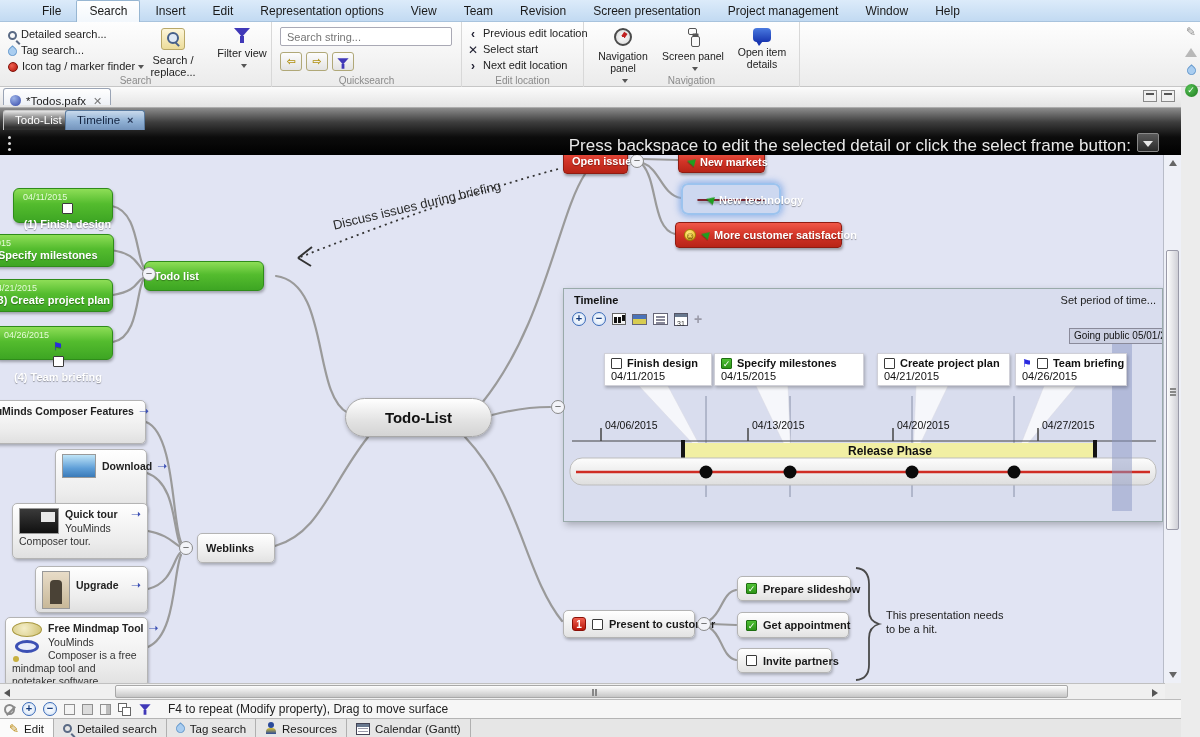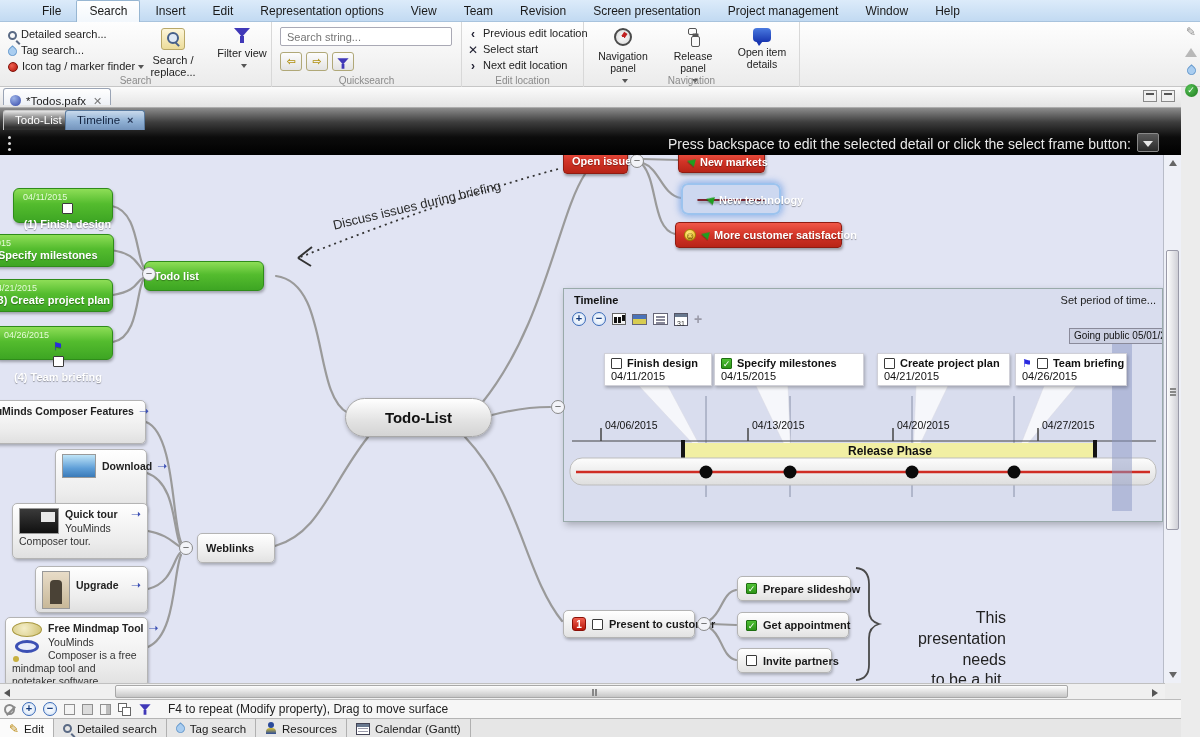--- a/index.html
+++ b/index.html
@@ -75,21 +75,21 @@
   .doc-icon { display:inline-block; width:11px; height:11px; border-radius:50%; background:radial-gradient(circle at 35% 30%, #9db4e8, #3346a8); vertical-align:-1px; margin-right:5px; }
   .tab-x { color:#777; font-size:11px; margin-left:7px; font-weight:bold; }
   .winbtn { position:absolute; top:3px; width:14px; height:12px; border:1px solid #8a8a8a; background:#f0f0f0; }
   .winbtn::after { content:""; position:absolute; left:2px; top:2px; right:2px; height:2px; background:#555; }
 
   
   #darkbar { left:0; top:108px; width:1181px; height:47px; background:linear-gradient(180deg,#8c8c8c 0%,#3e3e3e 30%,#0c0c0c 62%,#000 100%); }
   .vtab { position:absolute; top:2px; height:20px; line-height:19px; padding:0 11px; font-size:11.5px; border-radius:3px 3px 0 0; cursor:default; }
   .vtab.active { left:3px; background:linear-gradient(#e6e6e6,#9a9a9a 30%,#303030 85%); color:#fff; border:1px solid #c8c8c8; border-bottom:none; }
   .vtab.blue { left:65px; background:linear-gradient(#c9daec,#8fb0d4 55%,#7494bc); color:#13233f; border:1px solid #5a7a9e; border-bottom:none; }
-  #darkhint { position:absolute; right:50px; top:28px; color:#e8e8e8; font-size:14px; }
+  #darkhint { position:absolute; right:50px; top:28px; color:#e8e8e8; font-size:17px; }
   #darkdrop { position:absolute; right:22px; top:25px; width:22px; height:19px; background:linear-gradient(#5a5a5a,#2a2a2a); border:1px solid #888; border-radius:2px; }
   #darkdrop::after { content:""; position:absolute; left:5px; top:7px; border-left:5px solid transparent; border-right:5px solid transparent; border-top:6px solid #e8e8e8; }
   #grip { position:absolute; left:8px; top:28px; width:4px; height:16px; }
   #grip::after { content:""; position:absolute; width:3px; height:3px; background:#ddd; border-radius:50%; box-shadow:0 6px 0 #ddd, 0 12px 0 #ddd; }
 
   
   #canvas { left:0; top:155px; width:1163px; height:528px; background:#e1e4f3; overflow:hidden; }
   #conn { position:absolute; left:0; top:0; z-index:1; }
   .nub { position:absolute; width:14px; height:14px; border:1.5px solid #8a8a8a; border-radius:50%; background:#f2f3f8; color:#555; text-align:center; line-height:11px; font-size:11px; z-index:4; }
   .nub::after { content:"−"; }
@@ -122,21 +122,21 @@
   .th-dark { width:40px; height:26px; background:linear-gradient(#3a3a3a,#101010); position:relative; }
   .th-dark::after { content:""; position:absolute; right:3px; top:3px; width:14px; height:10px; background:#e8e8e8; }
   .th-person { width:28px; height:38px; background:linear-gradient(#e8dcc8,#c8b898); position:relative; }
   .th-person::after { content:""; position:absolute; left:7px; top:8px; width:12px; height:24px; background:#4a4236; border-radius:4px 4px 0 0; }
   .logo-y { display:block; width:30px; height:15px; border-radius:50%; background:radial-gradient(circle at 40% 40%, #f4eec8, #cfc070); border:1px solid #a89840; }
   .logo-b { display:block; width:24px; height:13px; border-radius:50%; border:3px solid #3c50b4; background:#e8ecfa; margin:3px 0 0 3px; }
   .logo-dot { display:block; width:6px; height:6px; border-radius:50%; background:#c8b040; margin:3px 0 0 1px; }
 
   .pcard { position:absolute; background:linear-gradient(#ffffff,#ececec 70%,#e2e2e2); border:1px solid #b4b4b4; border-radius:5px; box-shadow:1px 2px 3px rgba(0,0,0,.25); z-index:3; display:flex; align-items:center; gap:6px; padding:0 8px; font-weight:bold; font-size:11px; color:#1a1a1a; white-space:nowrap; }
   .badge1 { width:14px; height:14px; border-radius:3px; background:linear-gradient(#f06050,#b81408); border:1px solid #8a0f06; color:#fff; font-size:10px; font-weight:bold; text-align:center; line-height:13px; flex:none; }
-  .bracenote { position:absolute; z-index:3; font-size:16px; color:#222; line-height:1.3;text-align:right; }
+  .bracenote { position:absolute; z-index:3; font-size:11px; color:#222; line-height:1.3; }
 
   .dotlabel { position:absolute; left:330px; top:36px; width:230px; transform:rotate(-13.5deg); font-size:13px; color:#2a2a2a; z-index:2; }
 
   
   #tpanel { position:absolute; left:563px; top:133px; width:600px; height:234px; background:#d9ddee; border:1px solid #9aa; box-shadow:2px 3px 7px rgba(0,0,0,.25); z-index:2; overflow:hidden; }
   #ttitle { position:absolute; left:10px; top:5px; font-weight:bold; font-size:11px; color:#111; }
   #tsetperiod { position:absolute; right:6px; top:5px; font-size:11px; color:#222; }
   #ticons { position:absolute; left:8px; top:23px; display:flex; align-items:center; gap:6px; }
   .tcard { position:absolute; top:64px; height:33px; background:#fff; border:1px solid #d0d0d8; box-shadow:1px 2px 3px rgba(0,0,0,.25); z-index:5; padding:3px 6px; font-size:11px; color:#111; }
   .tcrow { display:flex; align-items:center; gap:5px; font-weight:bold; white-space:nowrap; }
@@ -202,21 +202,21 @@
     <div class="rgrouplabel">Quicksearch</div>
   </div>
   <div class="rgroup" style="left:462px;width:122px;">
     <div class="rsm" style="left:5px;top:4px;"><span class="ic i-chev">‹</span><span>Previous edit location</span></div>
     <div class="rsm" style="left:5px;top:20px;"><span class="ic i-chev">✕</span><span>Select start</span></div>
     <div class="rsm" style="left:5px;top:36px;"><span class="ic i-chev">›</span><span>Next edit location</span></div>
     <div class="rgrouplabel">Edit location</div>
   </div>
   <div class="rgroup" style="left:584px;width:216px;">
     <div class="rbig" style="left:2px;width:74px;font-size:10.5px;"><span class="bicon ic i-compass"></span><span>Navigation panel</span><br><span class="caret"></span></div>
-    <div class="rbig" style="left:78px;width:62px;font-size:10.5px;"><span class="bicon ic i-outline"></span><span>Release panel</span><br><span class="caret"></span></div>
+    <div class="rbig" style="left:78px;width:62px;font-size:10.5px;"><span class="bicon ic i-outline"></span><span>Screen panel</span><br><span class="caret"></span></div>
     <div class="rbig" style="left:142px;width:72px;font-size:10.5px;"><span class="bicon ic i-bubble"></span><span>Open item details</span></div>
     <div class="rgrouplabel">Navigation</div>
   </div>
 </div>
 <div id="rightstrip" class="abs">
   <span class="i-pencil">✎</span>
   <span class="ic i-tri"></span>
   <span class="ic i-drop"></span>
   <span class="ic i-gcheck">✓</span>
 </div>

